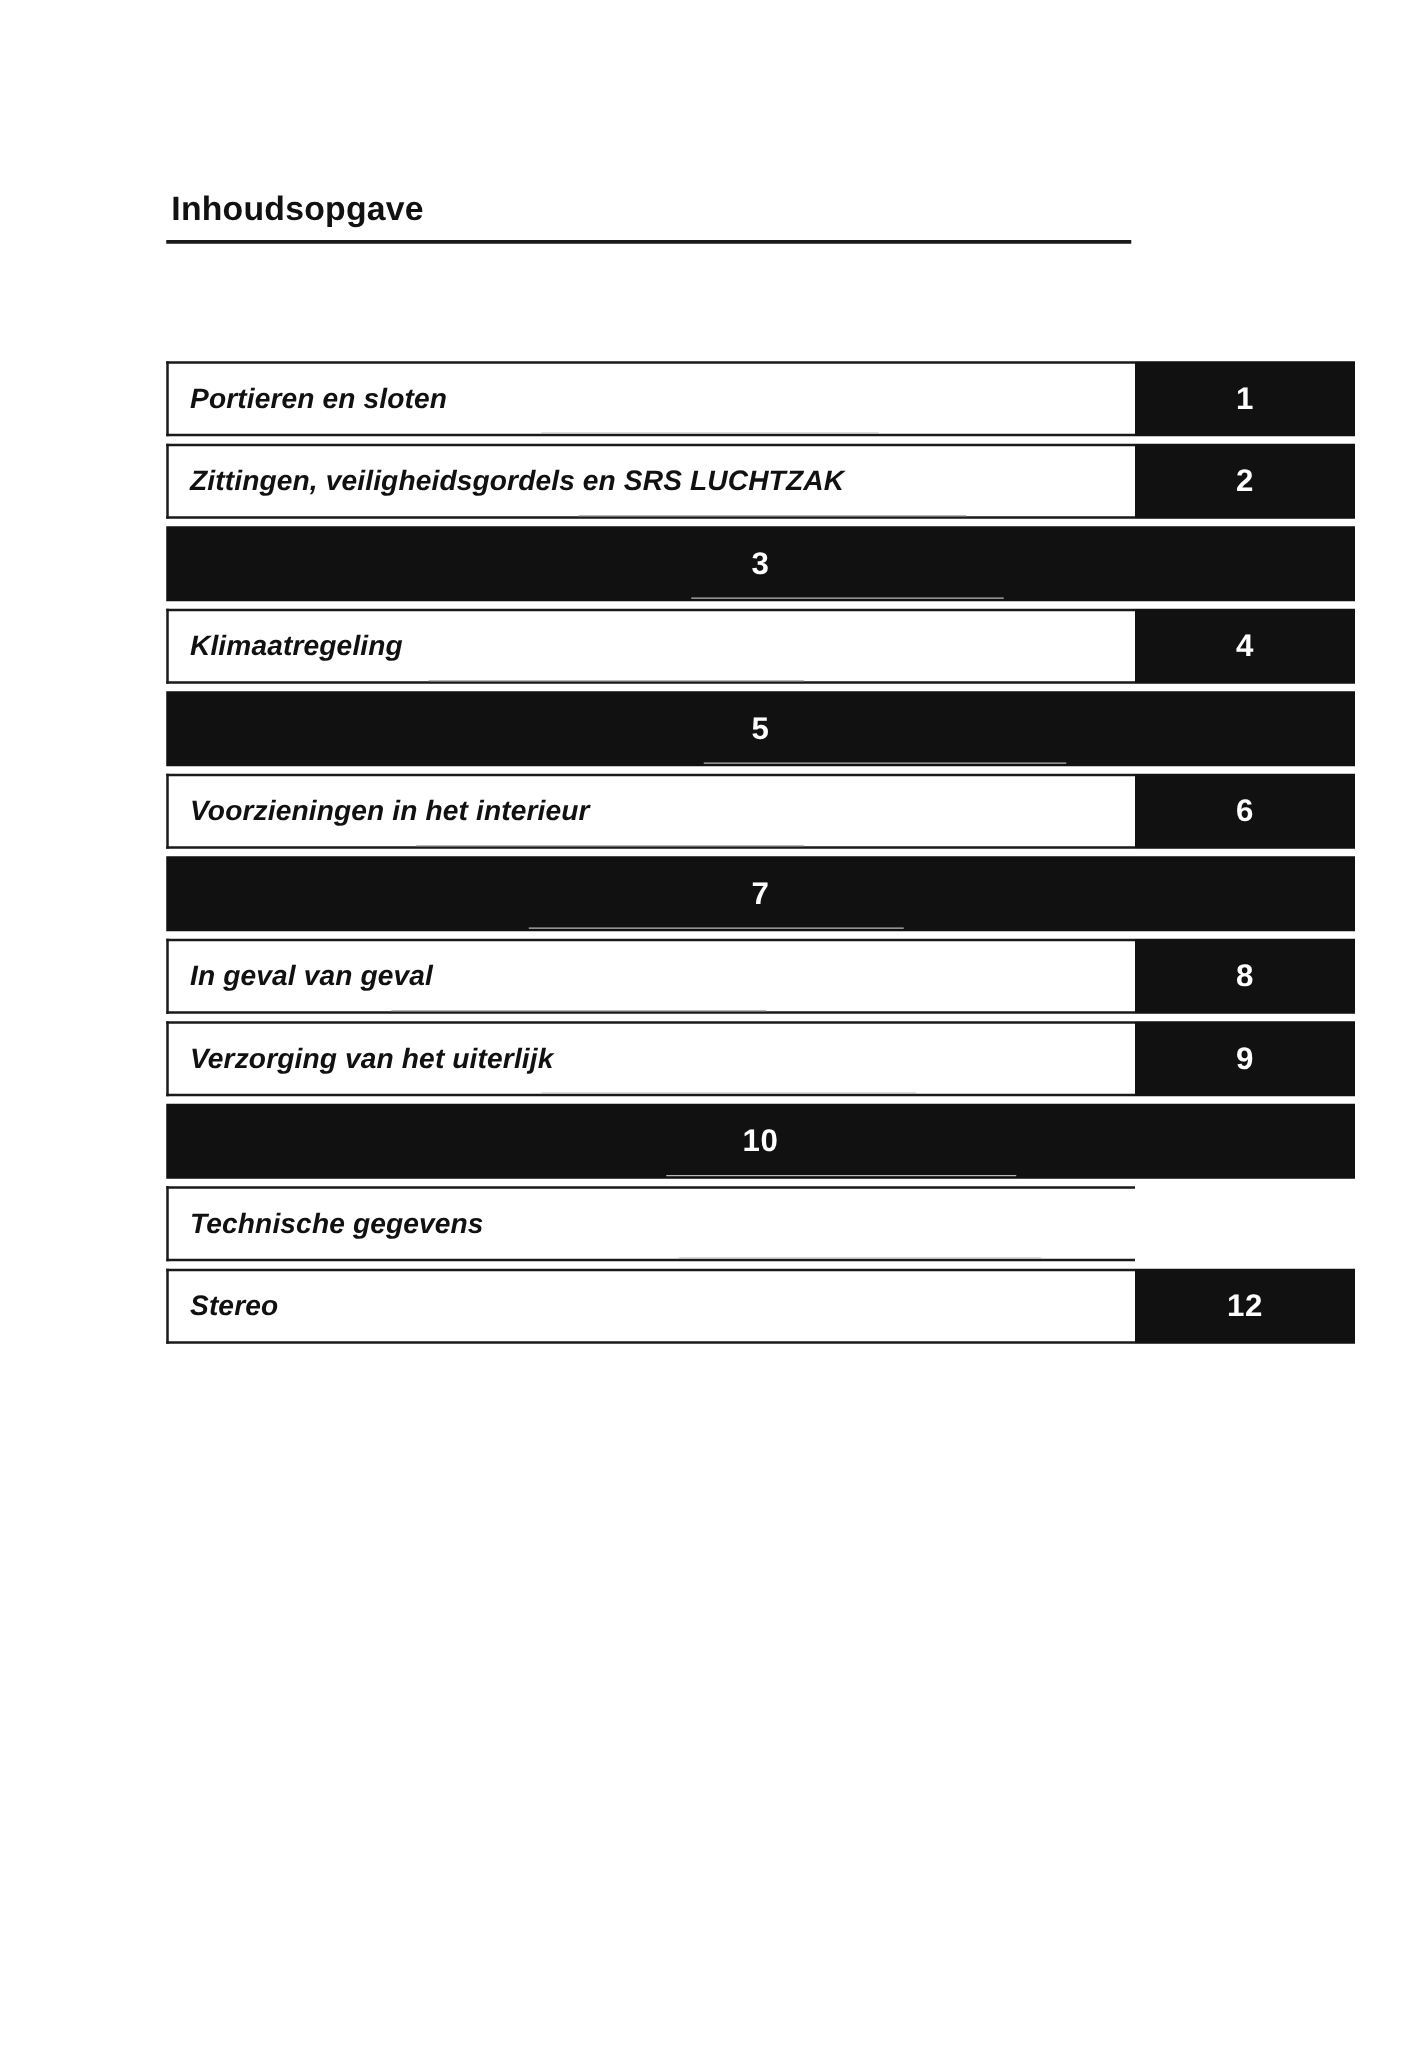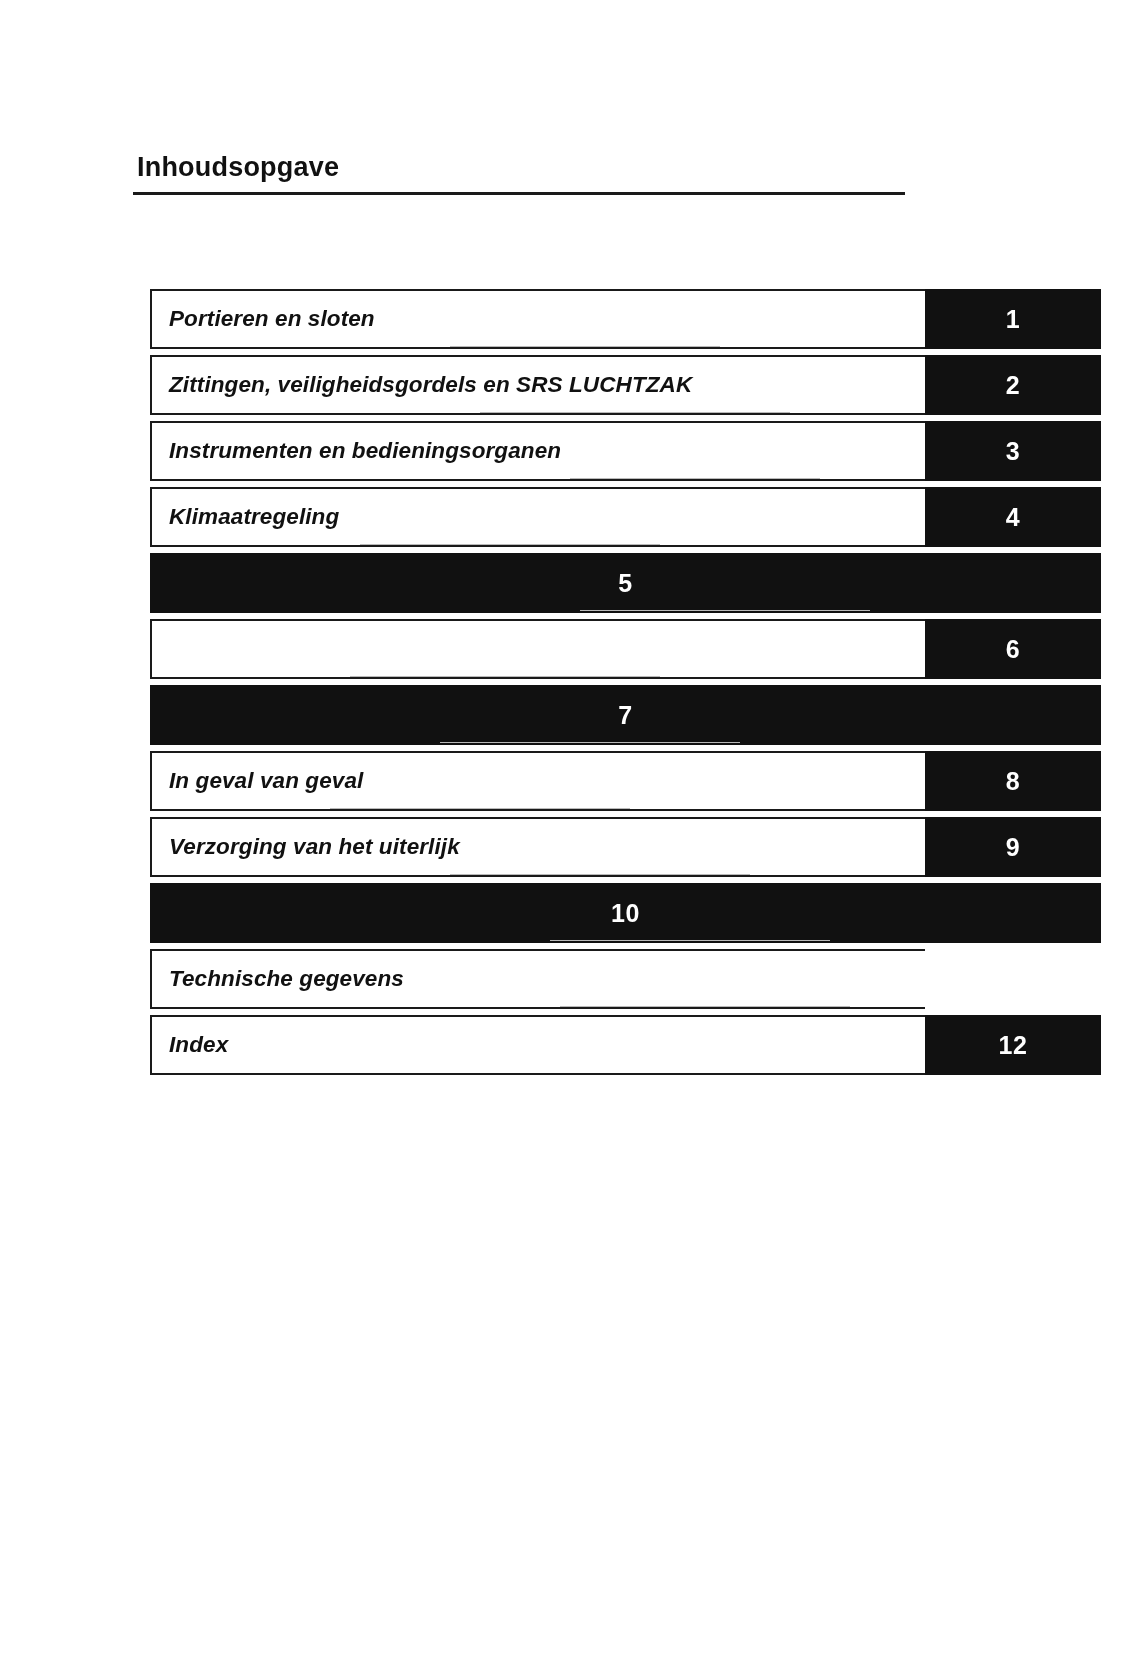--- a/index.html
+++ b/index.html
@@ -33,21 +33,21 @@
   .title-rule {
     position: absolute;
     left: 133px;
     top: 192px;
     width: 772px;
     height: 3px;
     background: #1a1a1a;
   }
   .toc {
     position: absolute;
-    left: 150px;
+    left: 133px;
     top: 286px;
     width: 951px;
   }
   .toc-row {
     position: relative;
     height: 66px;
     display: flex;
     align-items: stretch;
     margin-bottom: 0px;
   }
@@ -127,24 +127,20 @@
         <div class="frame"></div>
         <div class="toc-label">Zittingen, veiligheidsgordels en SRS LUCHTZAK</div>
       </div>
       <div class="toc-num-cell">
         <span class="toc-num">2</span>
       </div>
       <div class="artifact" style="left:330px; top:60px; width:310px;"></div>
     </div>
 
     <div class="toc-row">
-      <div class="toc-label-cell">
-        <div class="frame"></div>
-        <div class="toc-label">Instrumenten en bedieningsorganen</div>
-      </div>
       <div class="toc-num-cell">
         <span class="toc-num">3</span>
       </div>
       <div class="artifact" style="left:420px; top:60px; width:250px;"></div>
     </div>
 
     <div class="toc-row">
       <div class="toc-label-cell">
         <div class="frame"></div>
         <div class="toc-label">Klimaatregeling</div>
@@ -158,20 +154,21 @@
     <div class="toc-row">
       <div class="toc-num-cell">
         <span class="toc-num">5</span>
       </div>
       <div class="artifact" style="left:430px; top:60px; width:290px;"></div>
     </div>
 
     <div class="toc-row">
       <div class="toc-label-cell">
         <div class="frame"></div>
+        <div class="toc-label">Voorzieningen in het interieur</div>
       </div>
       <div class="toc-num-cell">
         <span class="toc-num">6</span>
       </div>
       <div class="artifact" style="left:200px; top:60px; width:310px;"></div>
     </div>
 
     <div class="toc-row">
       <div class="toc-num-cell">
         <span class="toc-num">7</span>
@@ -212,21 +209,21 @@
       <div class="toc-label-cell">
         <div class="frame"></div>
         <div class="toc-label">Technische gegevens</div>
       </div>
       <div class="artifact" style="left:410px; top:60px; width:290px;"></div>
     </div>
 
     <div class="toc-row">
       <div class="toc-label-cell">
         <div class="frame"></div>
-        <div class="toc-label">Index</div>
+        <div class="toc-label">Stereo</div>
       </div>
       <div class="toc-num-cell">
         <span class="toc-num">12</span>
       </div>
     </div>
 
   </div>
 </div>
 
 </body></html>

